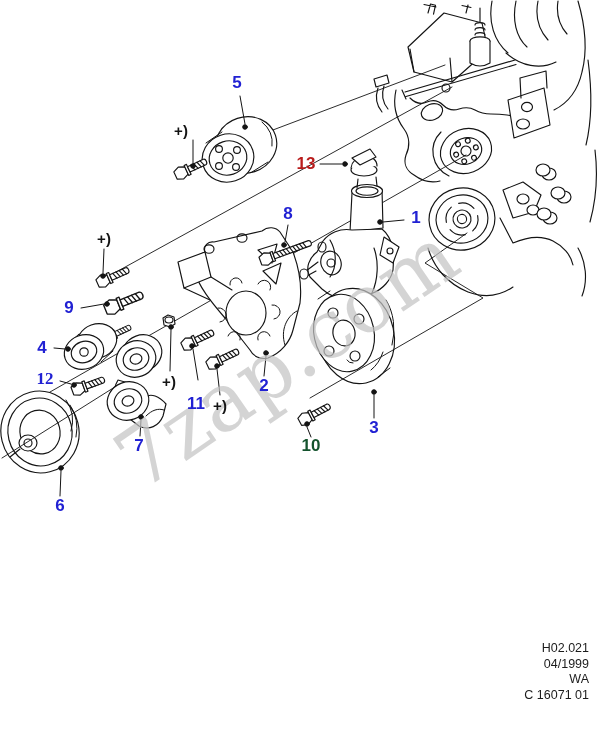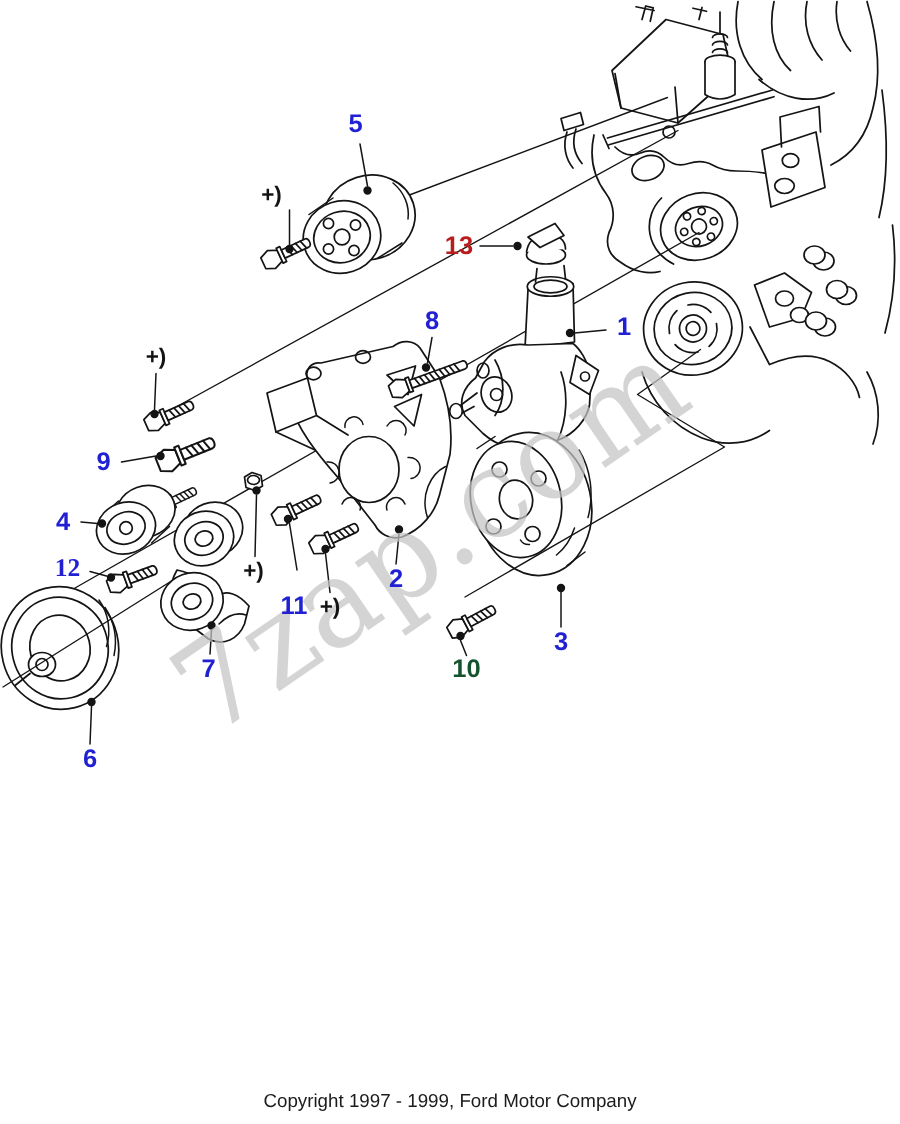--- a/index.html
+++ b/index.html
@@ -279,16 +279,21 @@
       <div class="part-label" style="left: 311px; top: 446px; color: #14532d;">10</div>
       <div class="part-label" style="left: 196px; top: 390px; color: rgb(33, 33, 211); margin-top: 14px;">11</div>
       <div class="part-label" style="left: 45px; top: 379px; color: rgb(33, 33, 211); font-family: Liberation Serif, serif;">12</div>
       <div class="part-label" style="left: 306px; top: 164px; color: #b91c1c;">13</div>
       <div class="plus-label" style="left: 181px; top: 130px;">+)</div>
       <div class="plus-label" style="left: 104px; top: 238px;">+)</div>
       <div class="plus-label" style="left: 169px; top: 381px;">+)</div>
       <div class="plus-label" style="left: 220px; top: 405px;">+)</div>
     </div>
 
-
-<div class="copyright">Copyright 1997 - 1999, Ford Motor Company</div>
-
+<div class="ref-block">
+  <div>H02.021</div>
+  <div>04/1999</div>
+  <div>WA</div>
+  <div>C 16071 01</div>
 </div>
 
+
+</div>
+
 </body></html>

